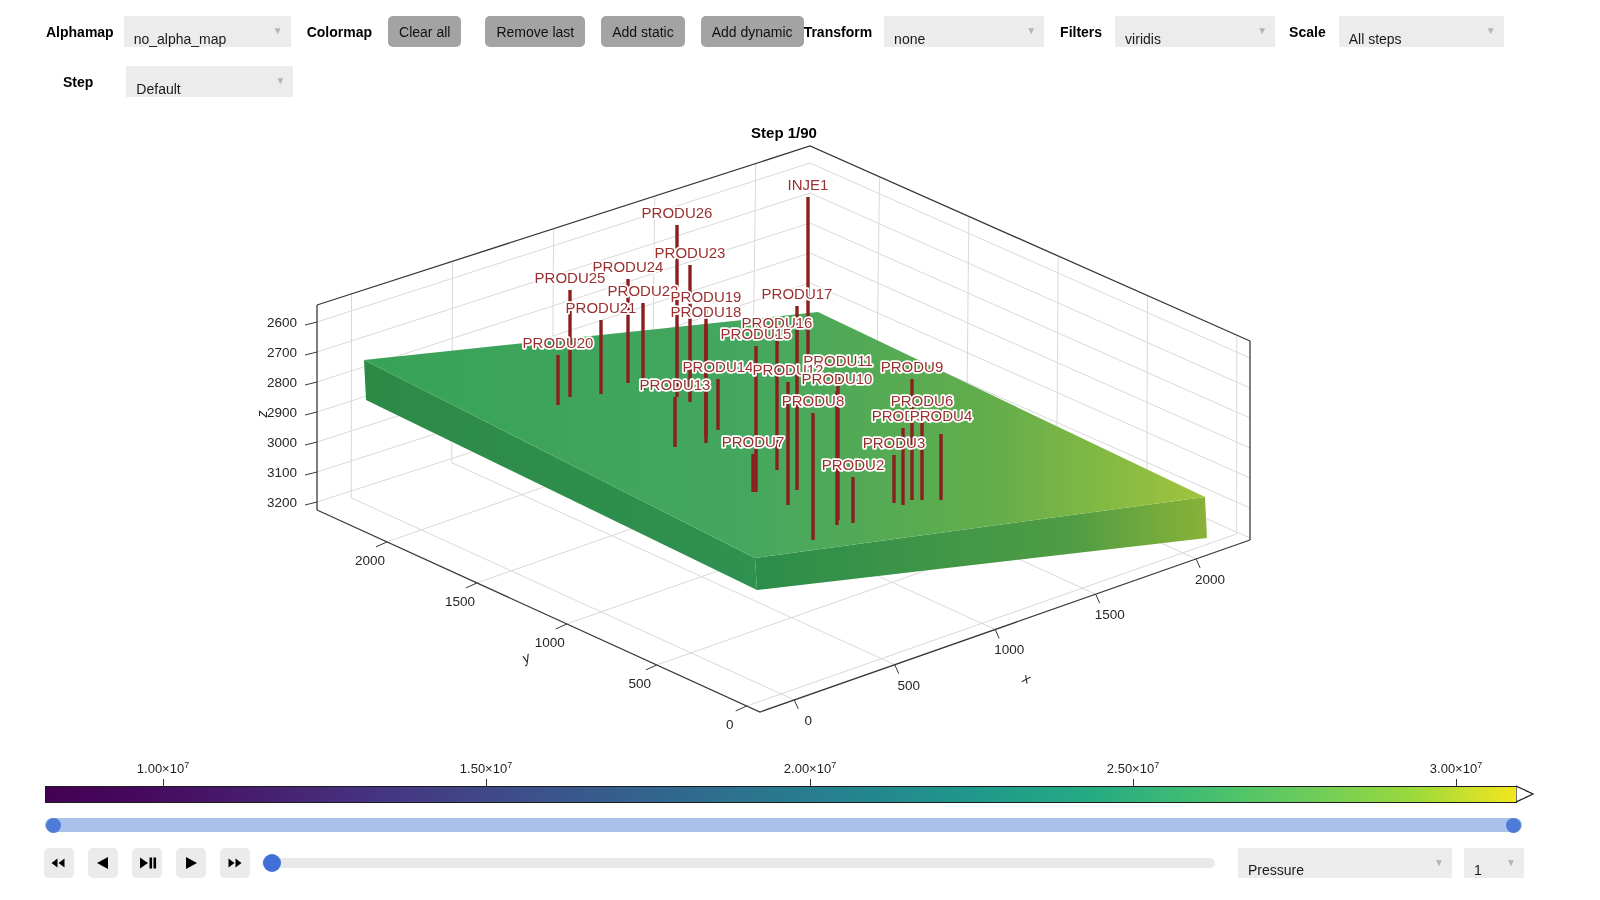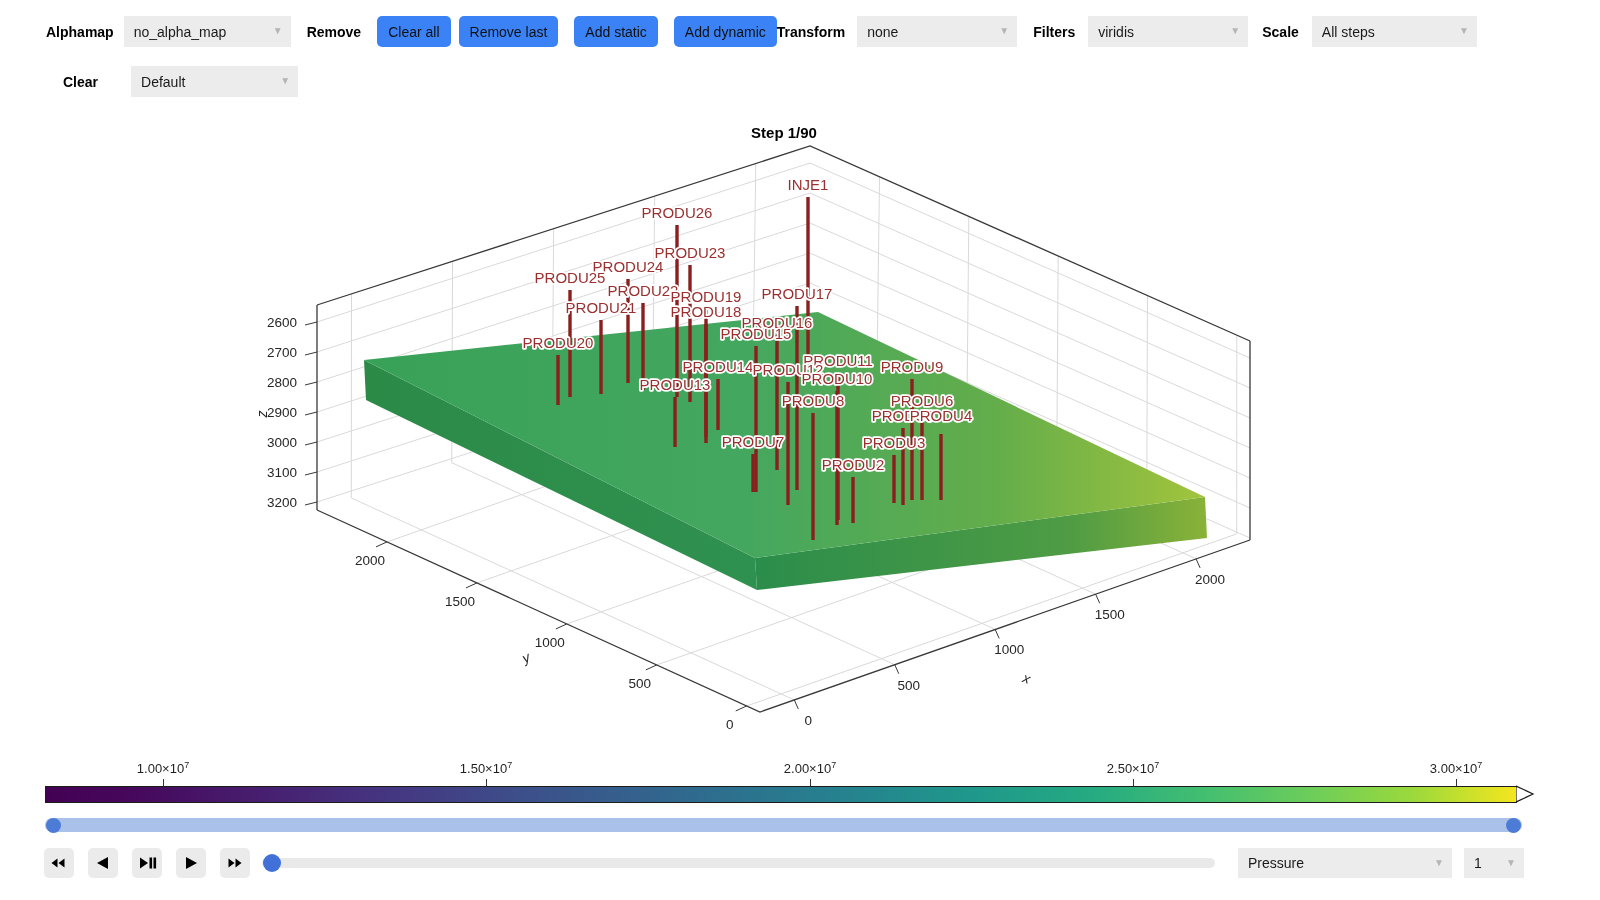--- a/index.html
+++ b/index.html
@@ -2,25 +2,25 @@
 <html><head>
 <meta charset="utf-8">
 <style>
   html,body{margin:0;padding:0;background:#fff;}
   .app{position:relative;width:1600px;height:900px;background:#ffffff;
        font-family:"Liberation Sans",sans-serif;overflow:hidden;border-radius:12px;}
   .toolbar-row{position:absolute;left:0;display:flex;align-items:center;height:31px;}
   .row1{top:16px;}
   .row2{top:66px;}
   .lbl{font-weight:bold;font-size:14px;color:#000;white-space:nowrap;}
-  .dd{background:#ececec;height:31px;display:flex;align-items:center;
+  .dd{background:#ececec;height:31px;display:flex;align-items:flex-end;
       padding:0 26px 0 10px;font-size:14px;color:#1a1a1a;position:relative;
       box-sizing:border-box;cursor:pointer;white-space:nowrap;}
   .dd .arr{position:absolute;right:8px;top:10px;color:#b5b5b5;font-size:10px;line-height:10px;}
-  .tbtn{background:#3b82f6;height:31px;padding:0 11px;font-size:14px;color:#111;
+  .tbtn{background:#a3a3a3;height:31px;padding:0 11px;font-size:14px;color:#111;
         border:none;border-radius:5px;display:flex;align-items:center;cursor:pointer;
         font-family:"Liberation Sans",sans-serif;white-space:nowrap;}
   .plot-title{position:absolute;top:124px;left:684px;width:200px;text-align:center;
               font-size:15px;font-weight:bold;color:#000;}
   #plot3d{position:absolute;top:110px;left:0;}
   #plot3d .grid{stroke:#d9d9d9;stroke-width:1;fill:none;}
   #plot3d .spine{stroke:#383838;stroke-width:1.3;fill:none;}
   #plot3d .tickmark{stroke:#383838;stroke-width:1;}
   #plot3d .ticklabel{font-size:13.5px;fill:#262626;}
   #plot3d .axname{font-size:14px;font-style:italic;fill:#262626;}
@@ -56,44 +56,44 @@
 <body>
 
 <div class="app">
 
   <div class="toolbar-row row1">
     <span class="lbl" style="margin-left:46px">Alphamap</span>
     <div class="dd" style="margin-left:10px;width:167px">
       <span>no_alpha_map</span>
       <span class="arr">▼</span>
     </div>
-    <span class="lbl" style="margin-left:16px">Remove</span>
+    <span class="lbl" style="margin-left:16px">Colormap</span>
     <button class="tbtn" style="margin-left:16px">Clear all</button>
-    <button class="tbtn" style="margin-left:8px">Remove last</button>
+    <button class="tbtn" style="margin-left:24px">Remove last</button>
     <button class="tbtn" style="margin-left:16px">Add static</button>
     <button class="tbtn" style="margin-left:16px">Add dynamic</button>
     <span class="lbl" style="">Transform</span>
     <div class="dd" style="margin-left:12px;width:160px">
       <span>none</span>
       <span class="arr">▼</span>
     </div>
     <span class="lbl" style="margin-left:16px">Filters</span>
     <div class="dd" style="margin-left:13px;width:160px">
       <span>viridis</span>
       <span class="arr">▼</span>
     </div>
     <span class="lbl" style="margin-left:14px">Scale</span>
     <div class="dd" style="margin-left:13px;width:165px">
       <span>All steps</span>
       <span class="arr">▼</span>
     </div>
   </div>
 
   <div class="toolbar-row row2">
-    <span class="lbl" style="margin-left:63px">Clear</span>
+    <span class="lbl" style="margin-left:63px">Step</span>
     <div class="dd" style="margin-left:33px;width:167px">
       <span>Default</span>
       <span class="arr">▼</span>
     </div>
   </div>
 
   <div class="plot-title">Step 1/90</div>
 
   <svg id="plot3d" width="1600" height="645" viewBox="0 0 1600 645">
     <defs>

